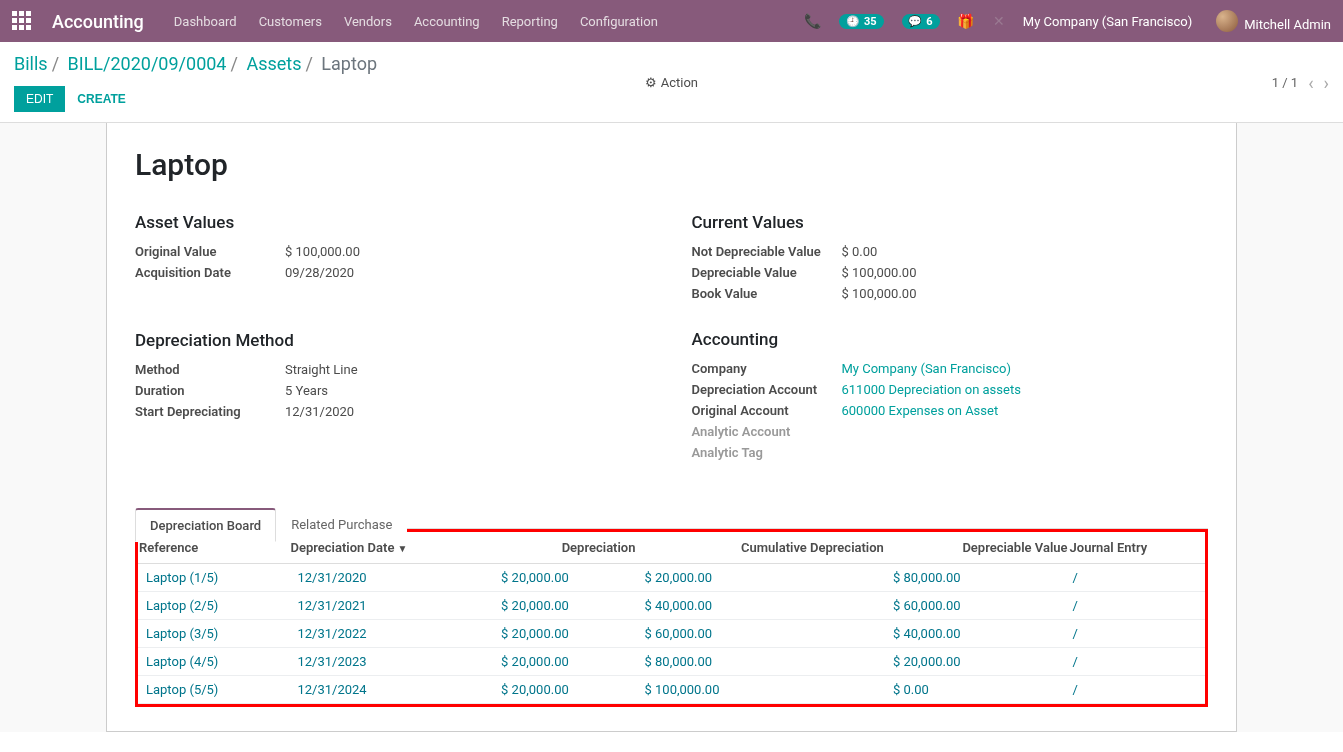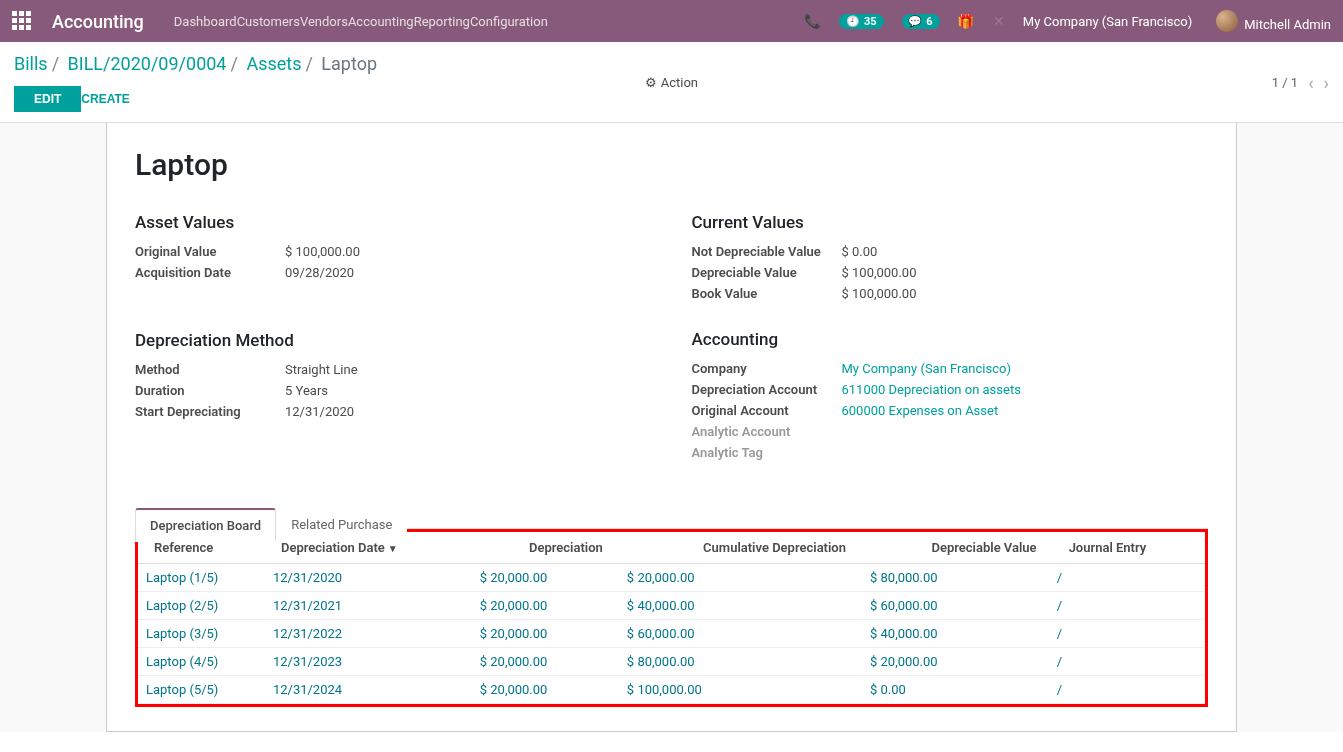--- a/index.html
+++ b/index.html
@@ -1,35 +1,35 @@
 <!DOCTYPE html>
 <html><head>
 <meta charset="utf-8">
 <style>
 *{box-sizing:border-box;margin:0;padding:0}
 body{font-family:-apple-system,BlinkMacSystemFont,"Segoe UI",Roboto,sans-serif;font-size:13px;color:#4c4c4c;background:#fff;width:1343px}
 .navbar{background:#875a7b;height:42px;display:flex;align-items:center;color:#fff;padding:0 12px}
 .apps-icon{width:20px;height:20px;display:grid;grid-template-columns:repeat(3,5px);grid-template-rows:repeat(3,5px);gap:2px;margin-right:20px;cursor:pointer}
 .apps-icon span{background:#fff;width:5px;height:5px}
 .brand{font-size:18px;font-weight:500;margin-right:30px}
-.nav-menu{display:flex;font-size:13px;flex:1}
+.nav-menu{display:flex;gap:22px;font-size:13px;flex:1}
 .nav-menu span{cursor:pointer;color:#e4dce1}
 .nav-right{display:flex;align-items:center;gap:18px}
 .nav-icon{cursor:pointer;display:flex;align-items:center;font-size:14px}
 .badge-pill{display:inline-flex;align-items:center;background:#00a09d;border-radius:9px;padding:1px 7px;font-size:11px;font-weight:700;color:#fff}
 .badge-pill .icon{margin-right:4px}
 .avatar{width:22px;height:22px;border-radius:50%;background:radial-gradient(circle at 30% 30%,#d9b38c,#8b5a3c);margin-left:6px}
 .toolbar{display:flex;align-items:center;padding:10px 14px;border-bottom:1px solid #ddd;position:relative;height:81px}
 .toolbar-inner{width:100%}
 .breadcrumb{font-size:18px;color:#4c4c4c;margin-bottom:12px}
 .breadcrumb a{color:#00a09d;text-decoration:none}
 .breadcrumb .sep{color:#888;margin:0 4px}
 .breadcrumb .current{color:#6c757d}
 .toolbar-row{display:flex;align-items:center}
-.btn-edit{background:#00a09d;color:#fff;border:none;padding:6px 20px;font-size:12px;font-weight:700;cursor:pointer;}
+.btn-edit{background:#00a09d;color:#fff;border:none;padding:6px 12px;font-size:12px;font-weight:400;cursor:pointer;margin-right:12px}
 .btn-create{color:#00a09d;font-size:12px;font-weight:600;cursor:pointer;background:none;border:none}
 .toolbar-center{position:absolute;left:50%;transform:translateX(-50%);color:#4c4c4c;font-size:13px;cursor:pointer;display:flex;align-items:center;gap:4px}
 .pager{position:absolute;right:14px;display:flex;align-items:center;gap:10px;color:#666;font-size:13px}
 .pager .chev{font-size:18px;color:#aaa;cursor:pointer}
 .sheet-wrap{background:#f9f9f9;padding:0;display:flex;justify-content:center}
 .sheet{background:#fff;width:1131px;border:1px solid #ccc;border-top:none;padding:24px 28px}
 h1.title{font-size:30px;font-weight:500;color:#212529;margin-bottom:28px}
 .cols{display:flex;gap:40px}
 .col{flex:1}
 .group-title{font-size:17px;font-weight:500;color:#212529;margin-bottom:12px;margin-top:2px}
@@ -37,21 +37,21 @@
 .field-label{width:150px;font-weight:600;color:#4c4c4c}
 .field-value{color:#4c4c4c}
 .field-value.link{color:#00a09d;cursor:pointer}
 .field-label.muted{color:#999}
 .tabs{margin-top:28px;border-bottom:1px solid #ddd;display:flex}
 .tab{padding:8px 14px;border:1px solid #ddd;border-bottom:none;background:#fff;font-size:13px;color:#666;cursor:pointer;position:relative;top:14px;border-top-left-radius:3px;border-top-right-radius:3px}
 .tab.active{color:#4c4c4c;border-top:2px solid #875a7b;border-bottom:1px solid #fff;font-weight:500}
 .tab.inactive{border-color:transparent;color:#666}
 .table-wrap{border:3px solid red;margin-top:0}
 table{width:100%;border-collapse:collapse;font-size:13px}
-thead th{text-align:left;font-weight:600;color:#4c4c4c;padding:8px 16px;border-bottom:1px solid #ddd;background:#fff}
+thead th{text-align:left;font-weight:600;color:#4c4c4c;padding:8px 1px;border-bottom:1px solid #ddd;background:#fff}
 thead th.num{text-align:right}
 tbody tr{border-bottom:1px solid #eceef0}
 tbody td{padding:6px 8px;color:#00758b}
 tbody td.num{text-align:left}
 tbody td.slash{color:#00758b;padding-left:4px}
 .sort-ind{font-size:10px;margin-left:3px;color:#4c4c4c}
 </style>
 </head>
 <body>
 

